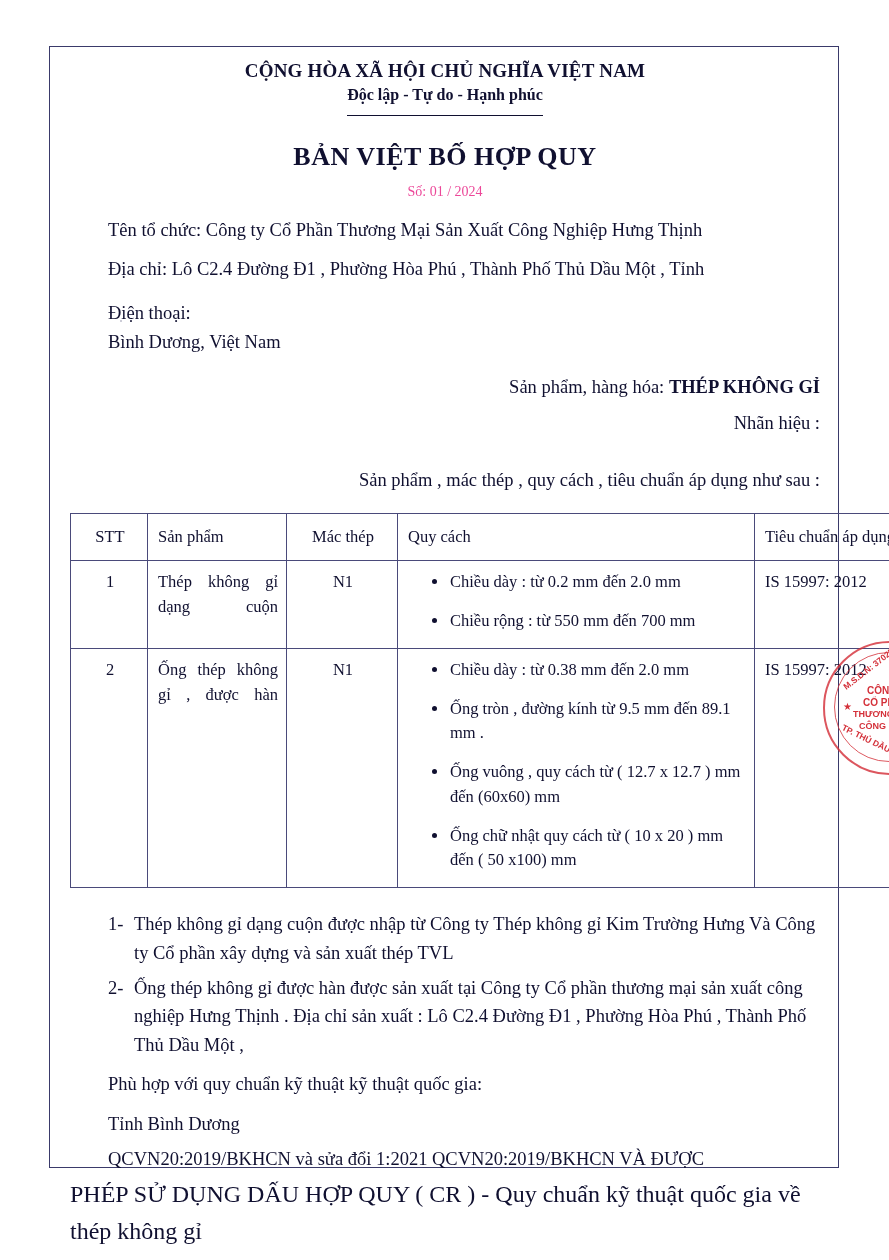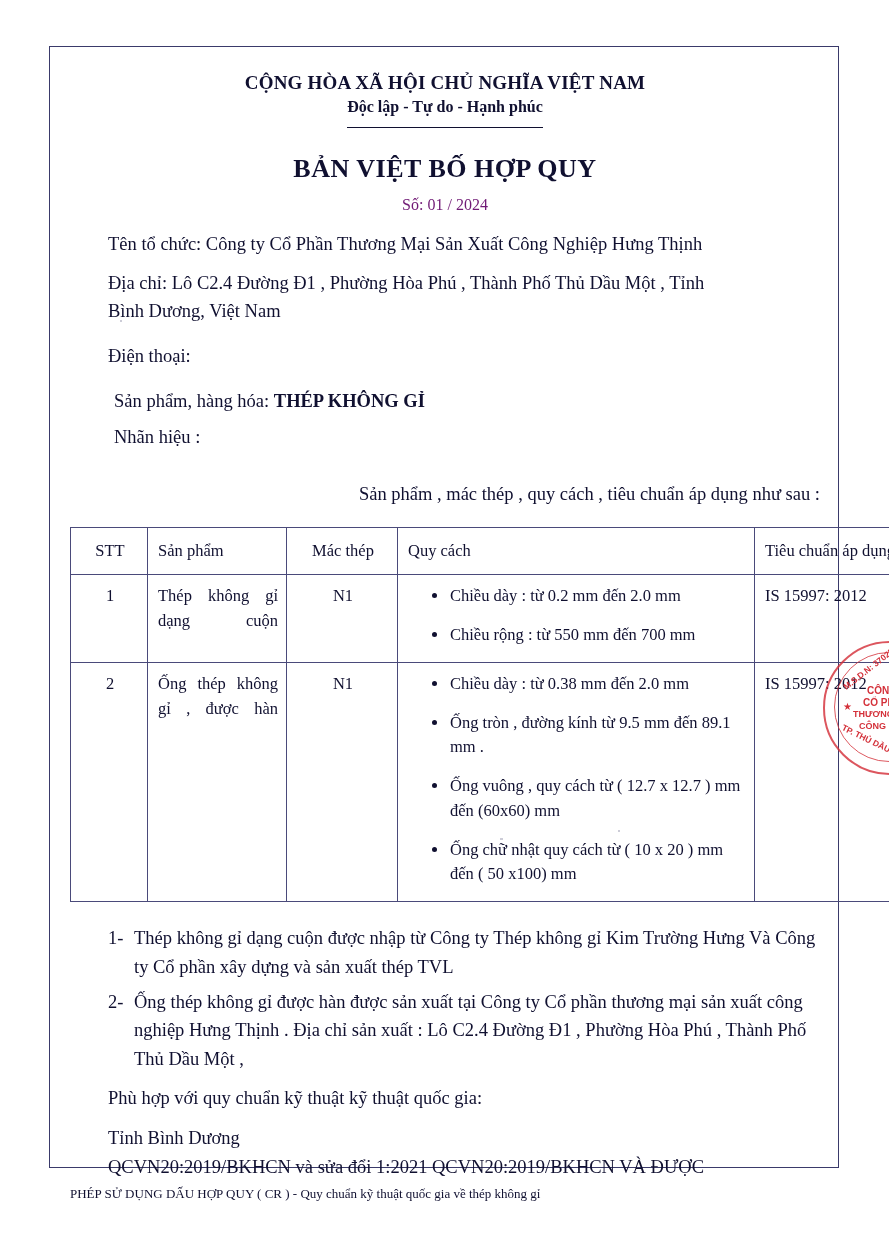--- a/index.html
+++ b/index.html
@@ -23,21 +23,21 @@
     top: 46px;
     width: 790px;
     height: 1122px;
     border: 1px solid #3a3a6a;
     box-sizing: border-box;
   }
 
   .content {
     position: absolute;
     left: 70px;
-    top: 72px;
+    top: 60px;
     width: 750px;
     box-sizing: border-box;
   }
 
   .hdr-line1 {
     text-align: center;
     font-weight: bold;
     font-size: 19px;
     letter-spacing: 0.2px;
     color: #101030;
@@ -57,33 +57,33 @@
   .title {
     text-align: center;
     font-weight: bold;
     font-size: 26px;
     margin-top: 38px;
     letter-spacing: 0.5px;
     color: #101030;
   }
   .subtitle {
     text-align: center;
-    font-size: 16px;
+    font-size: 14px;
     margin-top: 12px;
-    color: #701a75;
+    color: #ec4899;
   }
 
   .para {
     font-size: 18.5px;
     line-height: 1.55;
     margin-top: 16px;
     color: #101030;
   }
   .para.indent1 { padding-left: 38px; }
-  .para.indent2 { padding-left: 44px; }
+  .para.indent2 { padding-left: 44px; text-align: right; }
   .para.indent3 { padding-left: 58px; }
 
   .bold { font-weight: bold; }
 
   
   table.spec {
     border-collapse: collapse;
     width: 750px;
     margin-top: 18px;
     margin-left: 0px;
@@ -154,29 +154,30 @@
 
   .footer-p {
     font-size: 18.5px;
     line-height: 1.55;
     color: #101030;
   }
   .footer-p.i1 { padding-left: 38px; margin-top: 12px; }
   .footer-p.i2 { padding-left: 38px; margin-top: 10px; }
   .footer-just {
     padding-left: 38px;
+    margin-top: 6px;
     text-align: justify;
     font-size: 18.5px;
     line-height: 1.55;
     color: #101030;
   }
   .footer-just2 {
     padding-left: 0px;
     margin-top: 2px;
-    font-size: 13px;
+    font-size: 24px;
     line-height: 1.55;
     color: #101030;
   }
 
   
   .seal {
     position: absolute;
     left: 823px;
     top: 641px;
     width: 132px;
@@ -243,22 +244,22 @@
 <div class="content">
 
   <div class="hdr-line1">CỘNG HÒA XÃ HỘI CHỦ NGHĨA VIỆT NAM</div>
   <div class="hdr-line2"><span>Độc lập - Tự do - Hạnh phúc</span></div>
 
   <div class="title">BẢN VIỆT BỐ HỢP QUY</div>
   <div class="subtitle">Số: 01 / 2024</div>
 
   <div class="para indent1">Tên tổ chức: Công ty Cổ Phần Thương Mại Sản Xuất Công Nghiệp Hưng Thịnh</div>
   <div class="para indent1" style="margin-top:10px;">Địa chỉ: Lô C2.4 Đường Đ1 , Phường Hòa Phú , Thành Phố Thủ Dầu Một , Tỉnh</div>
+  <div class="para indent1">Điện thoại:</div>
   <div class="para indent1" style="margin-top:0;">Bình Dương, Việt Nam</div>
-  <div class="para indent1">Điện thoại:</div>
 
   <div class="para indent2">
     <span>Sản phẩm, hàng hóa:</span>
     <span class="bold">THÉP KHÔNG GỈ</span>
   </div>
   <div class="para indent2" style="margin-top:8px;">Nhãn hiệu :</div>
   <div class="para indent3" style="margin-top:28px;text-align:right;">Sản phẩm , mác thép , quy cách , tiêu chuẩn áp dụng như sau :</div>
 
   <table class="spec">
     <thead>

